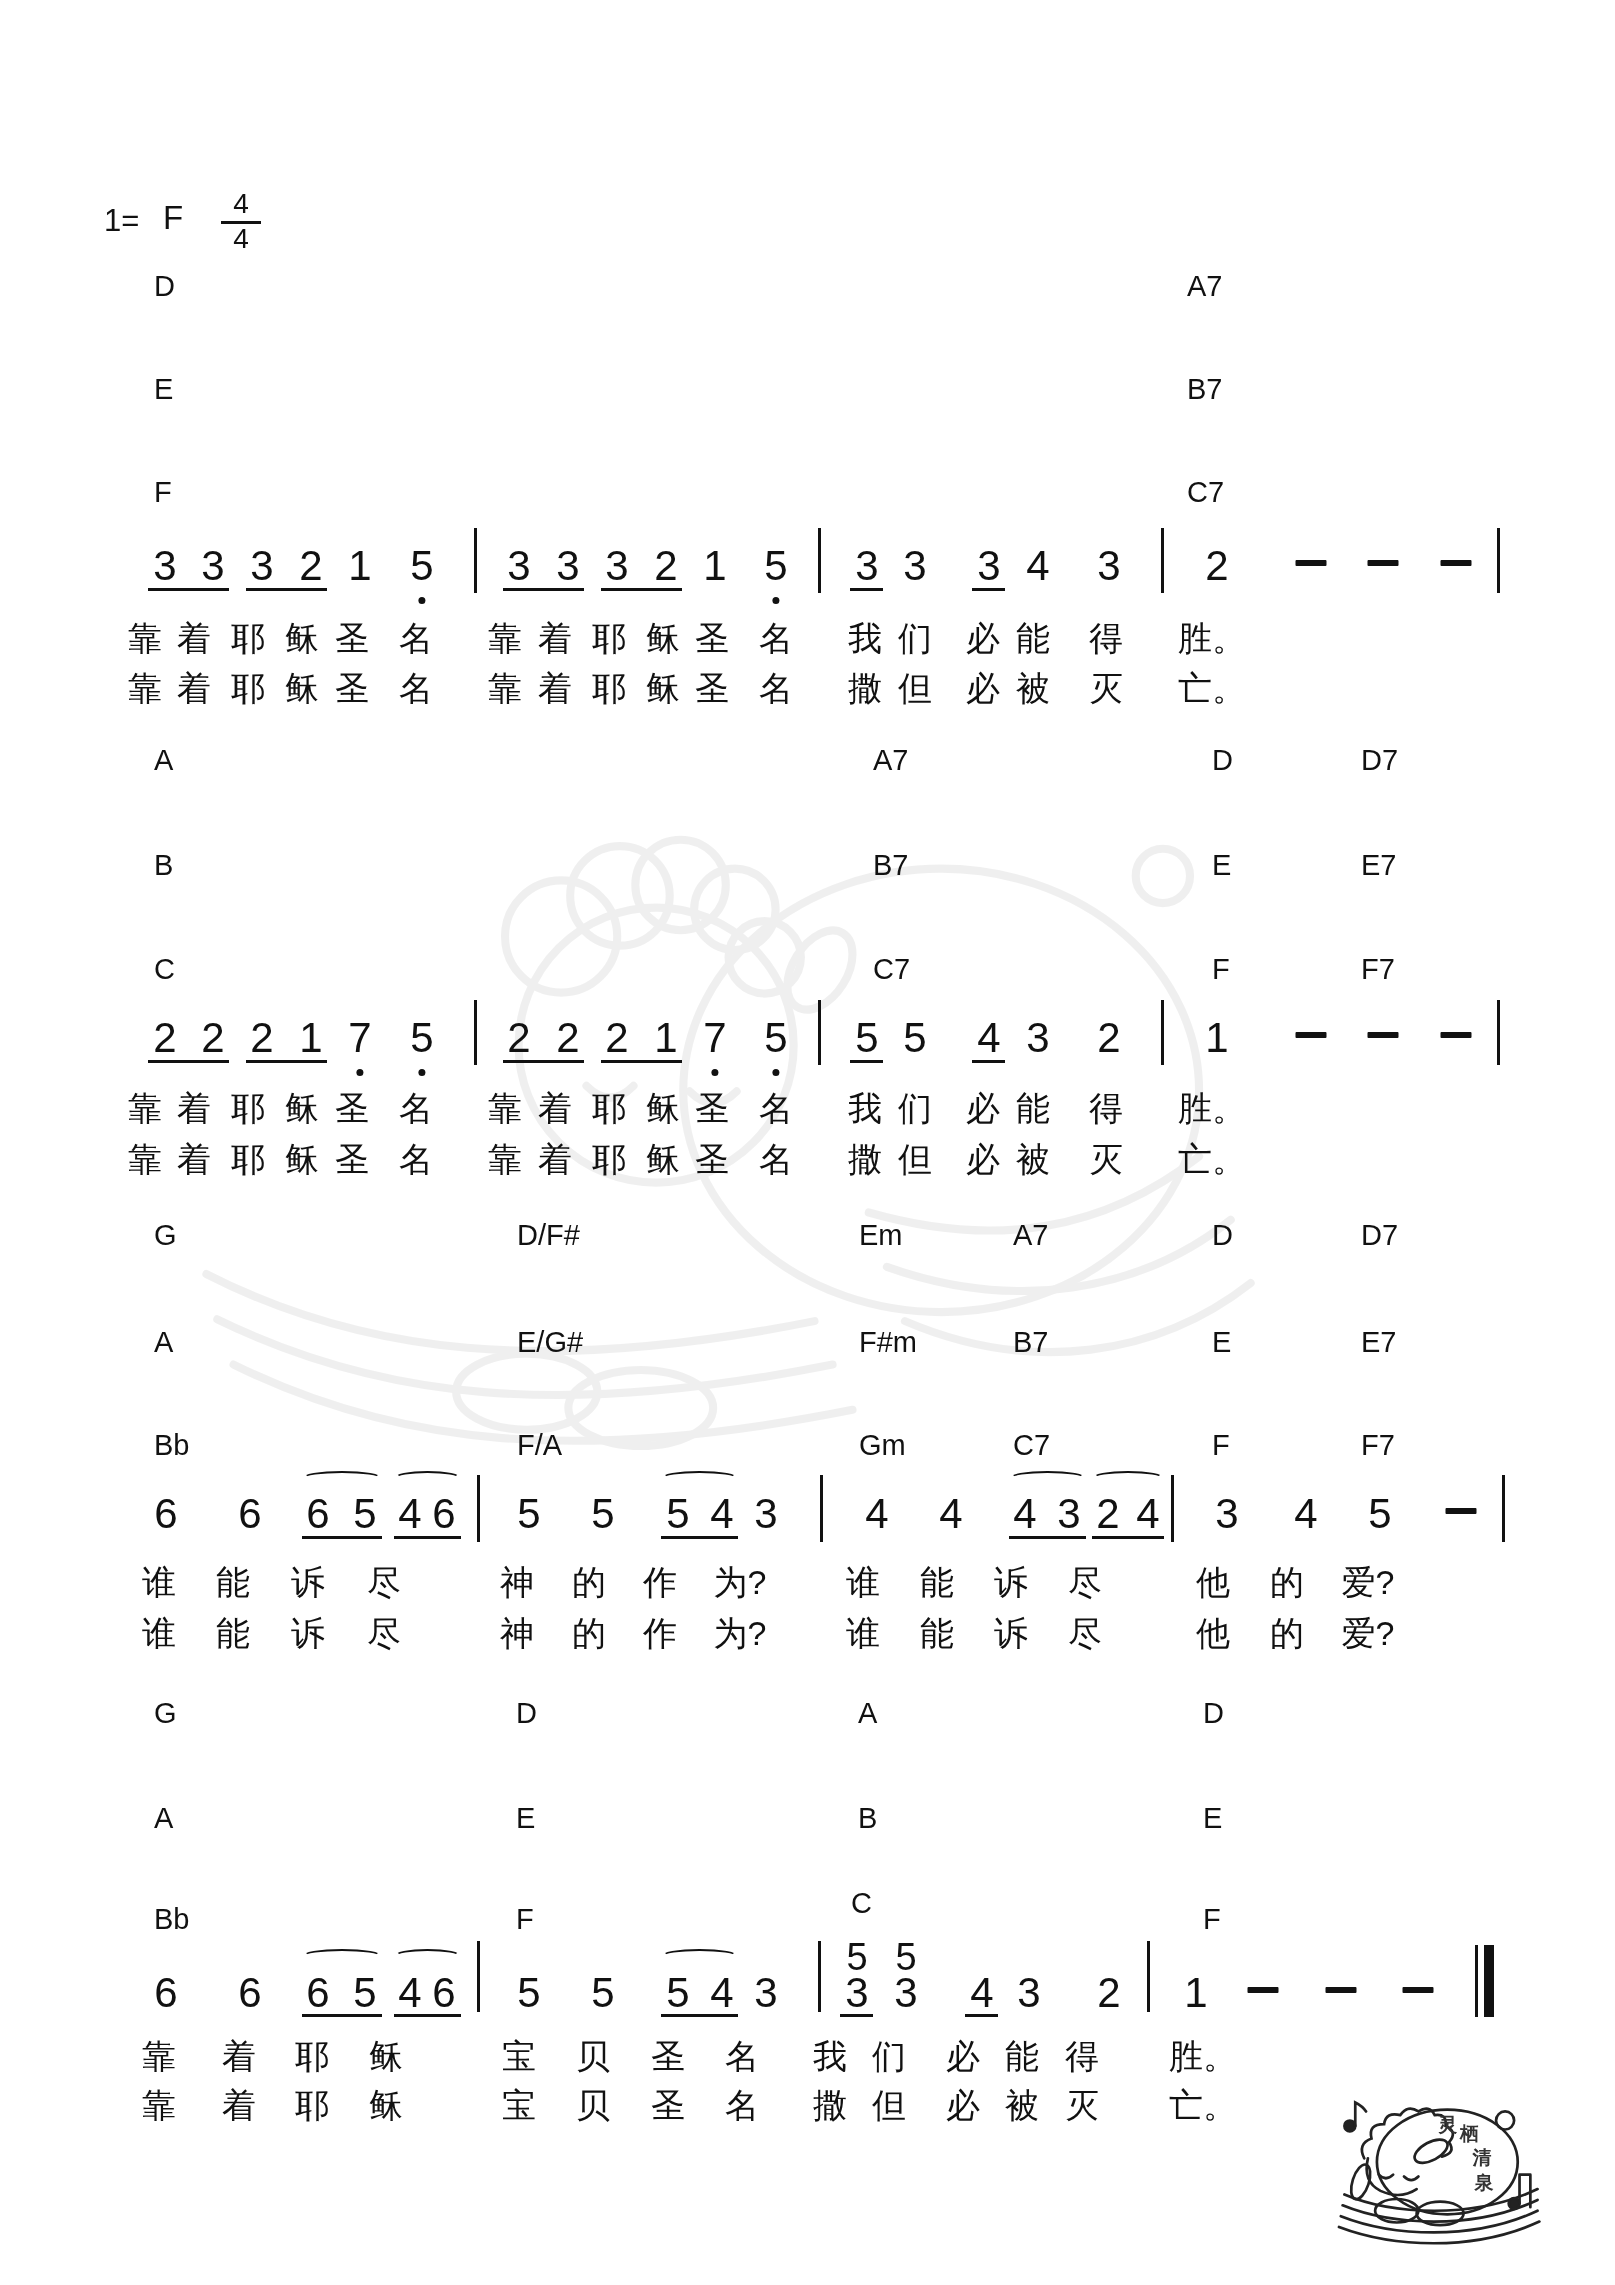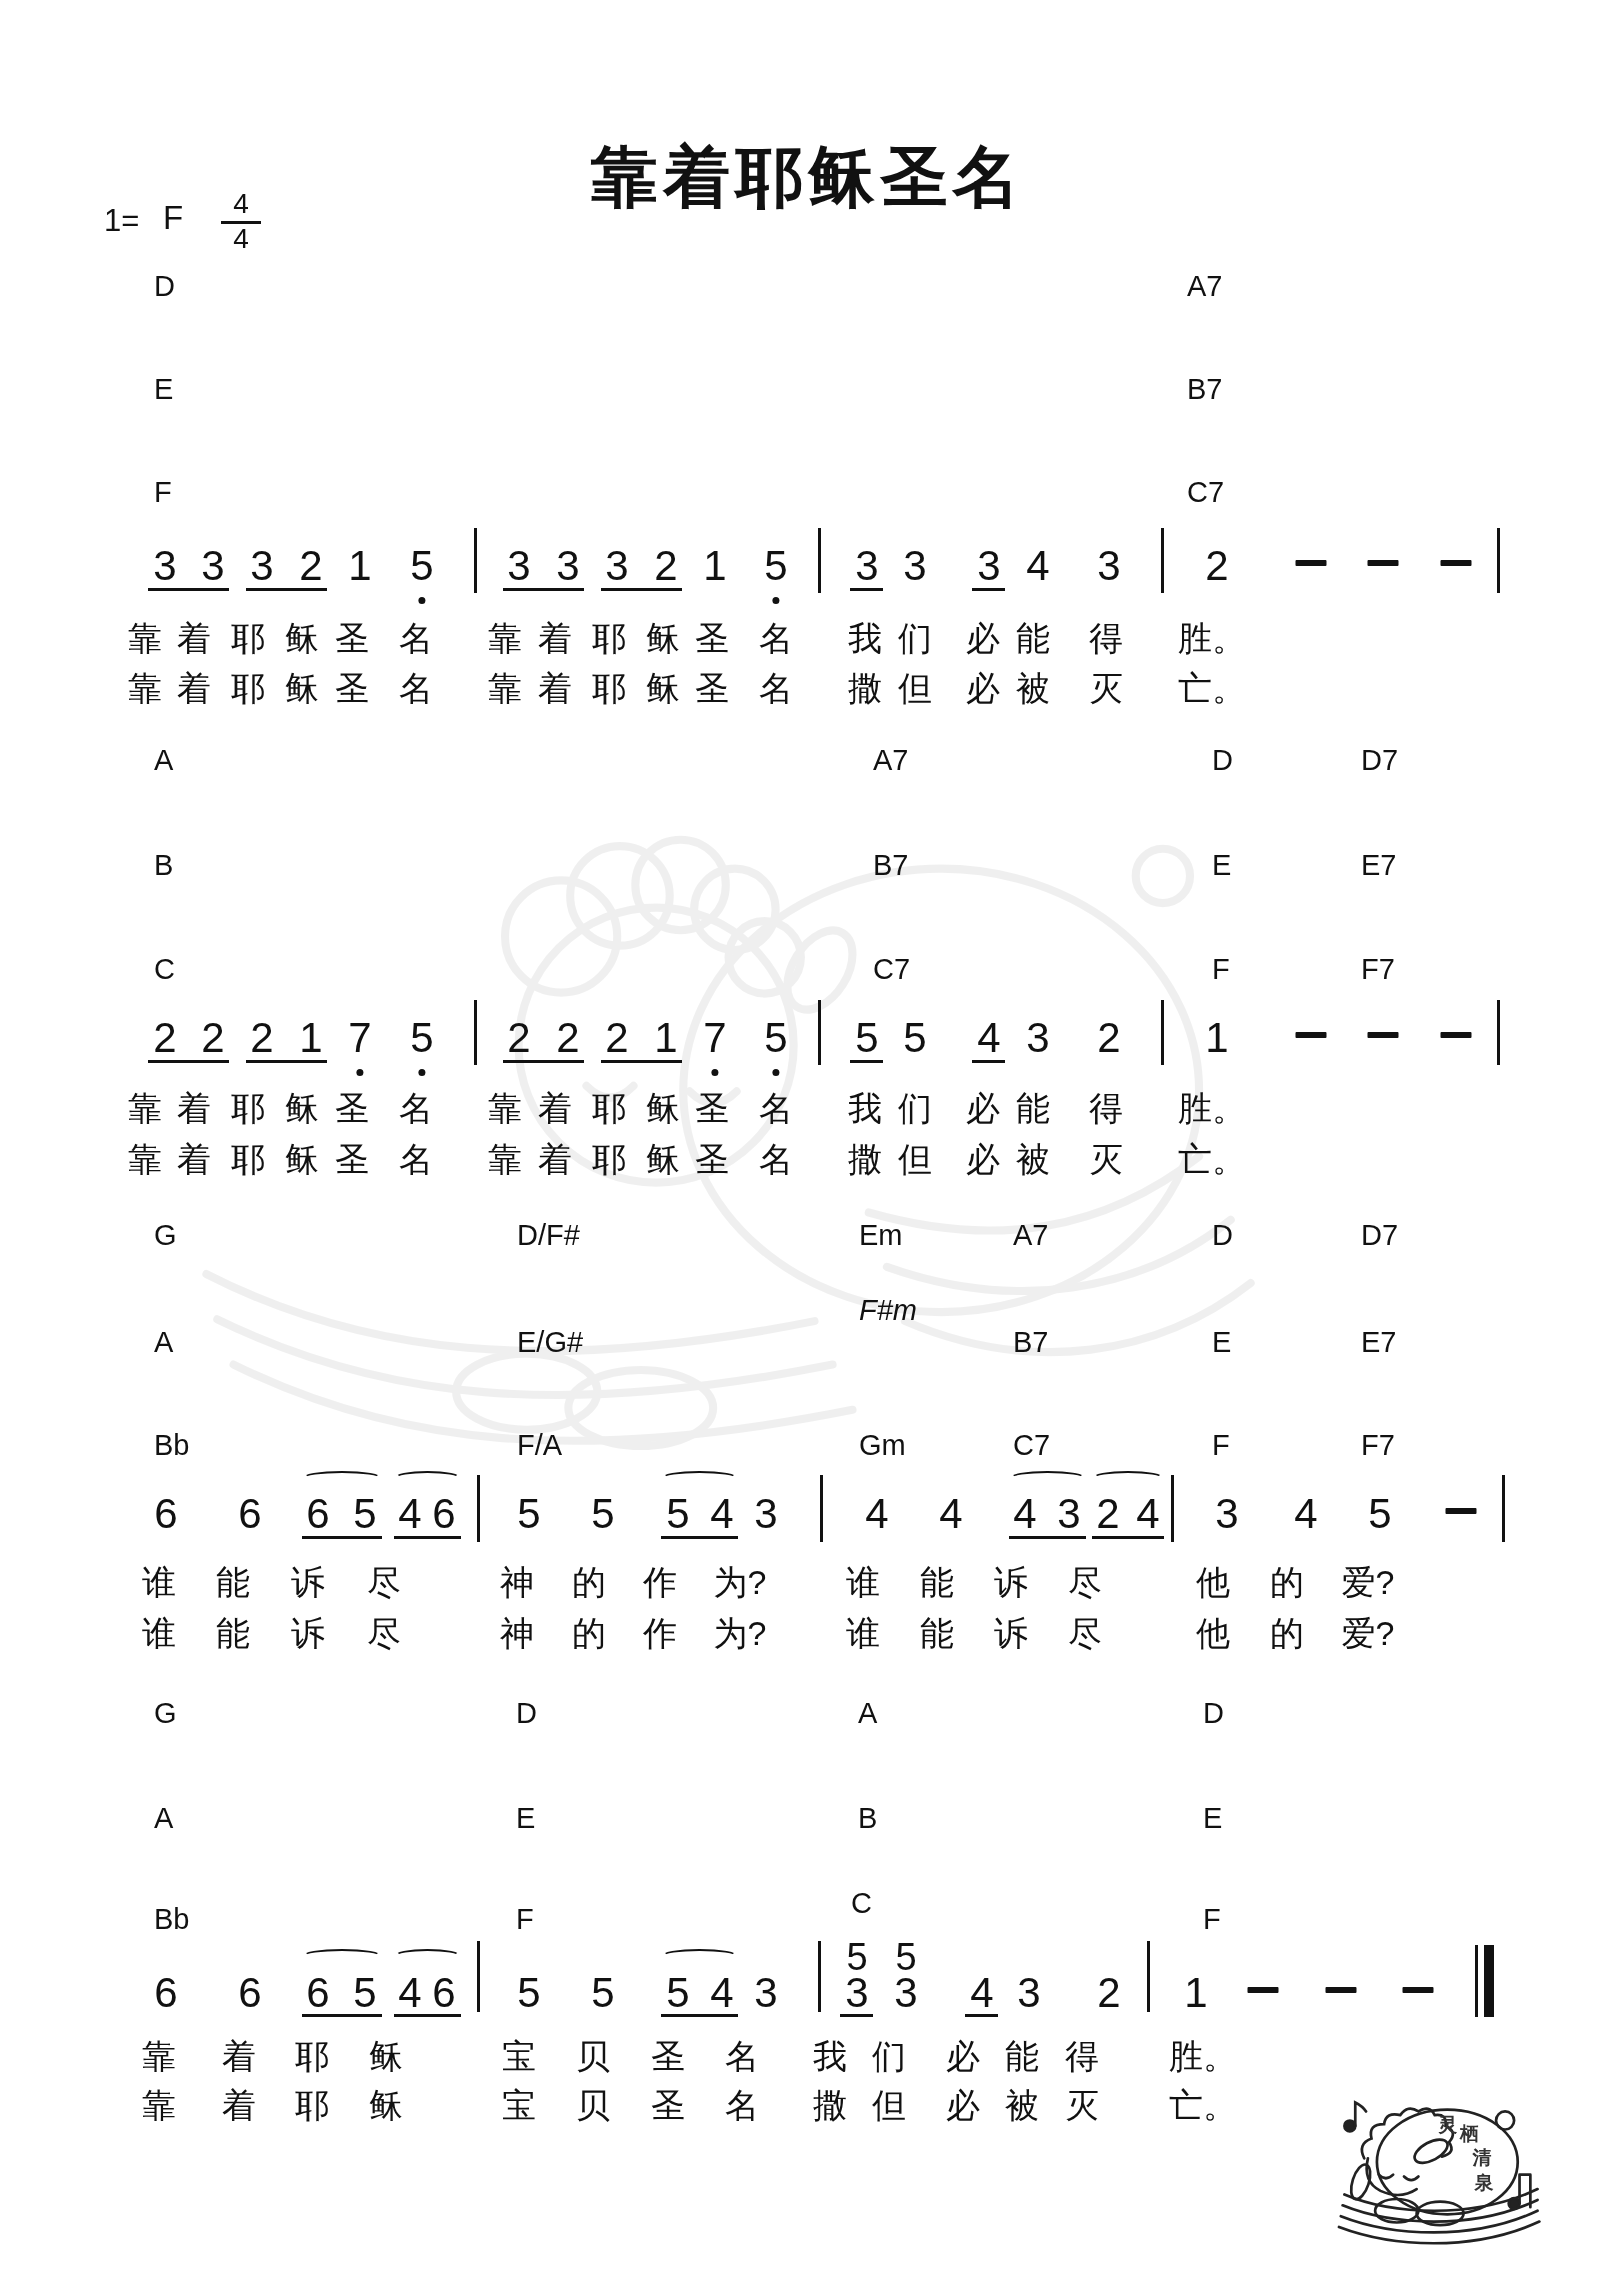--- a/index.html
+++ b/index.html
@@ -67,21 +67,20 @@
 
     <path d="M 28 588 C 200 676, 400 700, 700 640"></path>
     <path d="M 40 638 C 220 726, 420 748, 720 688"></path>
     <path d="M 58 688 C 240 778, 440 798, 742 738"></path>
 
     <path d="M 760 520 C 900 560, 1020 540, 1125 458"></path>
     <path d="M 780 580 C 920 630, 1060 608, 1160 528"></path>
     <path d="M 800 640 C 940 700, 1080 678, 1182 598"></path>
   </svg>
 
-  <div id="title">靠着耶稣圣名</div>
 
   <div id="keysig">
     <span id="key-prefix">1=</span>
     <span id="key-letter">F</span>
     <span id="meter-top">4</span>
     <div id="meter-line"></div>
     <span id="meter-bot">4</span>
   </div>
 
   <div id="score">
@@ -244,21 +243,21 @@
       <span class="lyric" style="left: 1106px; top: 1142px;">灭</span>
       <span class="lyric" style="left: 1212px; top: 1142px;">亡。</span>
       <span class="chord" style="left: 154px; top: 1219px;">G</span>
       <span class="chord" style="left: 517px; top: 1219px;">D/F#</span>
       <span class="chord" style="left: 859px; top: 1219px;">Em</span>
       <span class="chord" style="left: 1013px; top: 1219px;">A7</span>
       <span class="chord" style="left: 1212px; top: 1219px;">D</span>
       <span class="chord" style="left: 1361px; top: 1219px;">D7</span>
       <span class="chord" style="left: 154px; top: 1326px;">A</span>
       <span class="chord" style="left: 517px; top: 1326px;">E/G#</span>
-      <span class="chord" style="left: 859px; top: 1294px; font-style: italic;">F#m</span>
+      <span class="chord" style="left: 859px; top: 1326px;">F#m</span>
       <span class="chord" style="left: 1013px; top: 1326px;">B7</span>
       <span class="chord" style="left: 1212px; top: 1326px;">E</span>
       <span class="chord" style="left: 1361px; top: 1326px;">E7</span>
       <span class="chord" style="left: 154px; top: 1429px;">Bb</span>
       <span class="chord" style="left: 517px; top: 1429px;">F/A</span>
       <span class="chord" style="left: 859px; top: 1429px;">Gm</span>
       <span class="chord" style="left: 1013px; top: 1429px;">C7</span>
       <span class="chord" style="left: 1212px; top: 1429px;">F</span>
       <span class="chord" style="left: 1361px; top: 1429px;">F7</span>
       <span class="note" style="left: 166px; top: 1493px;">6</span>

